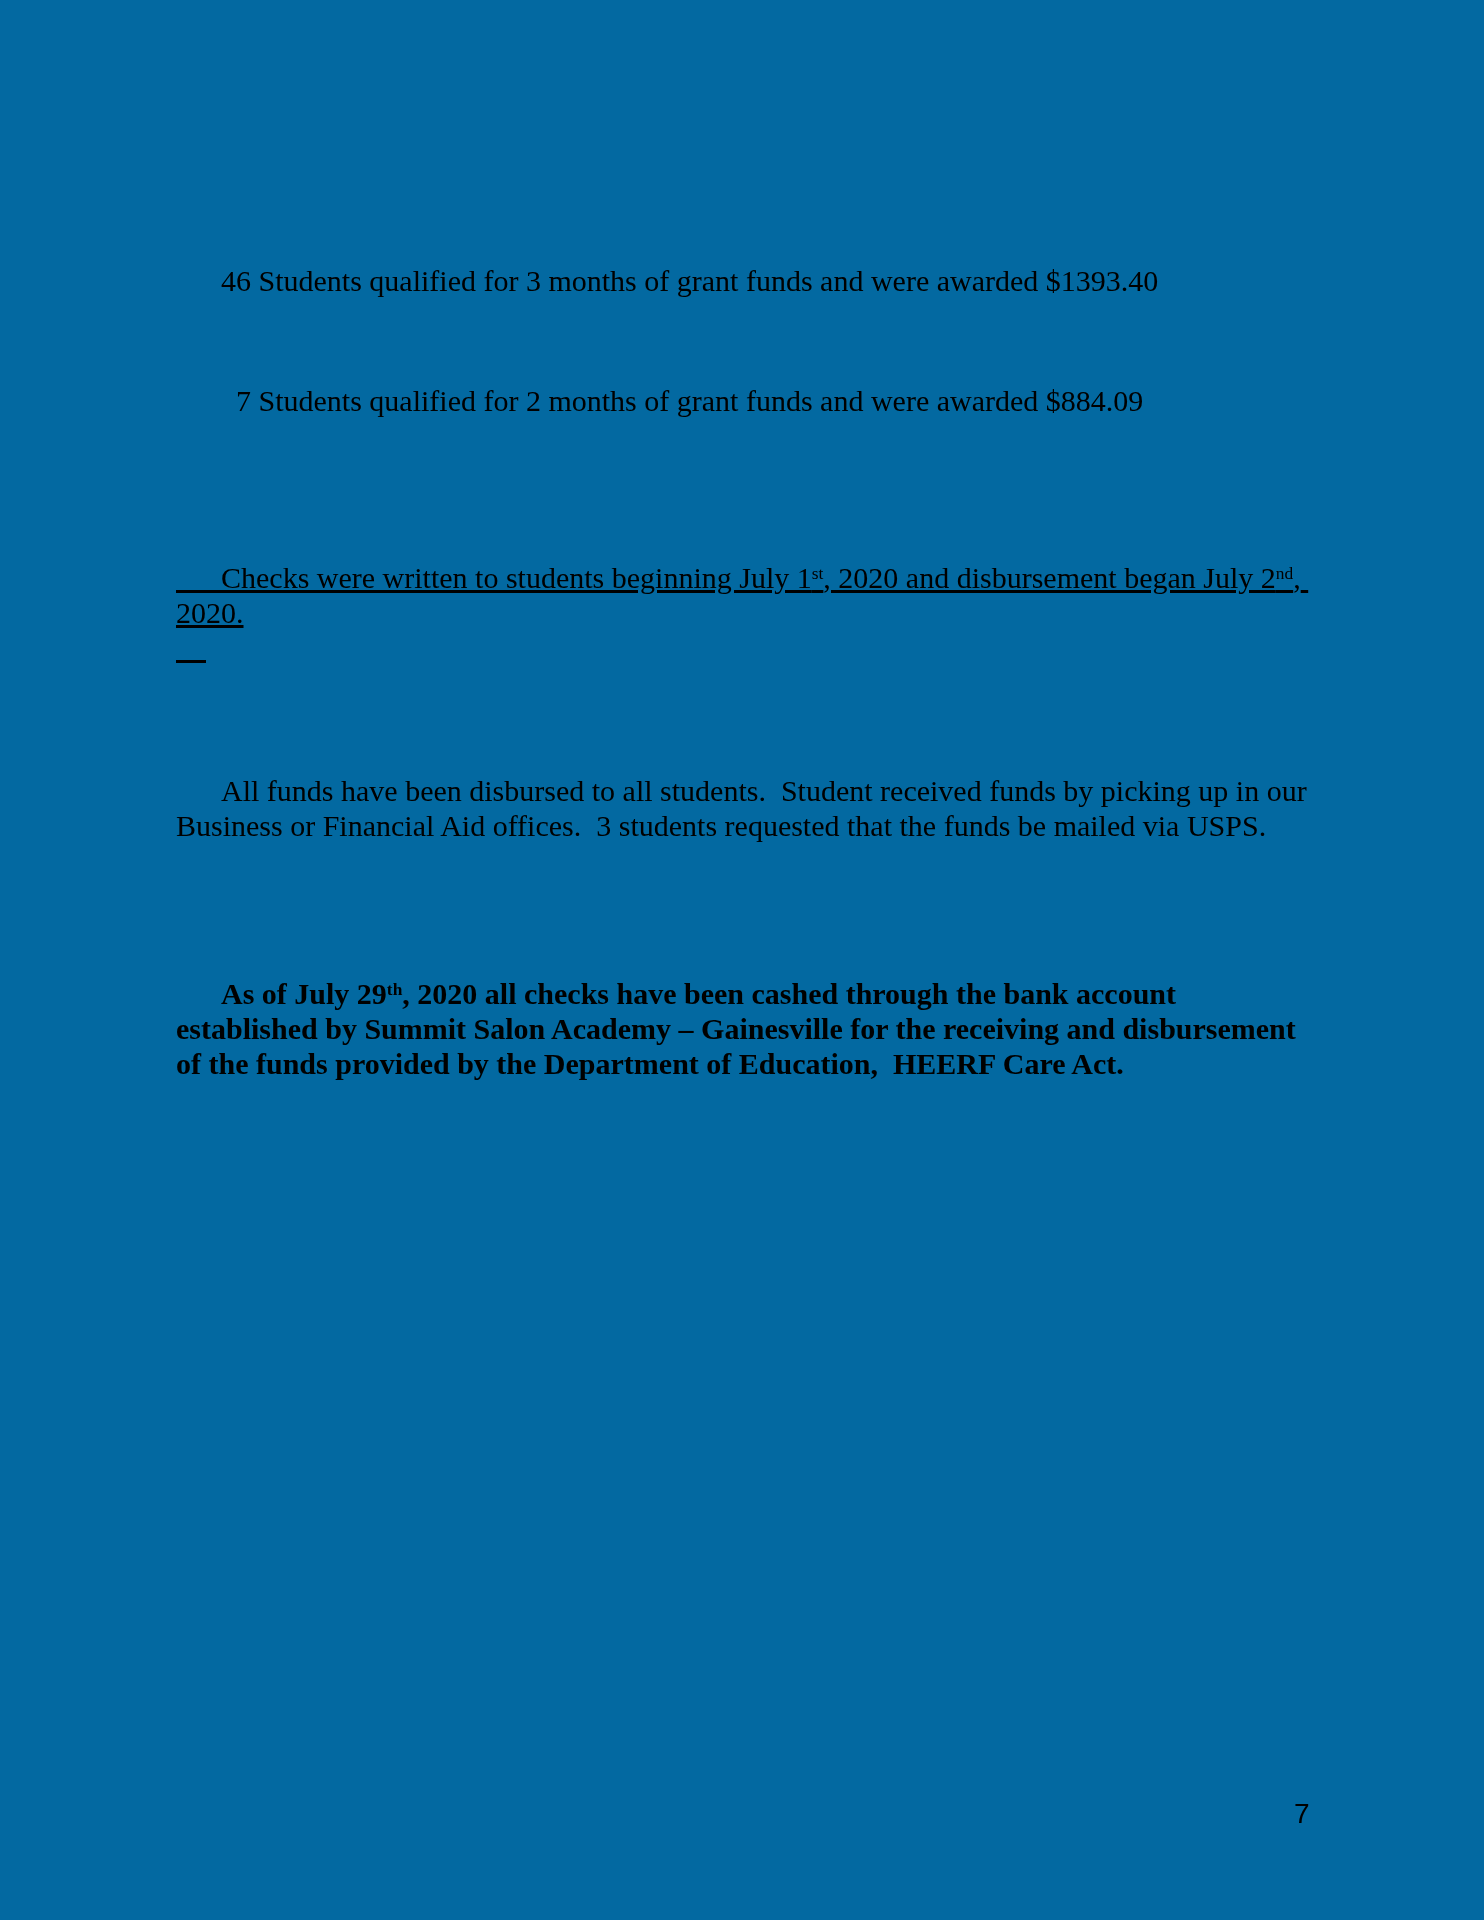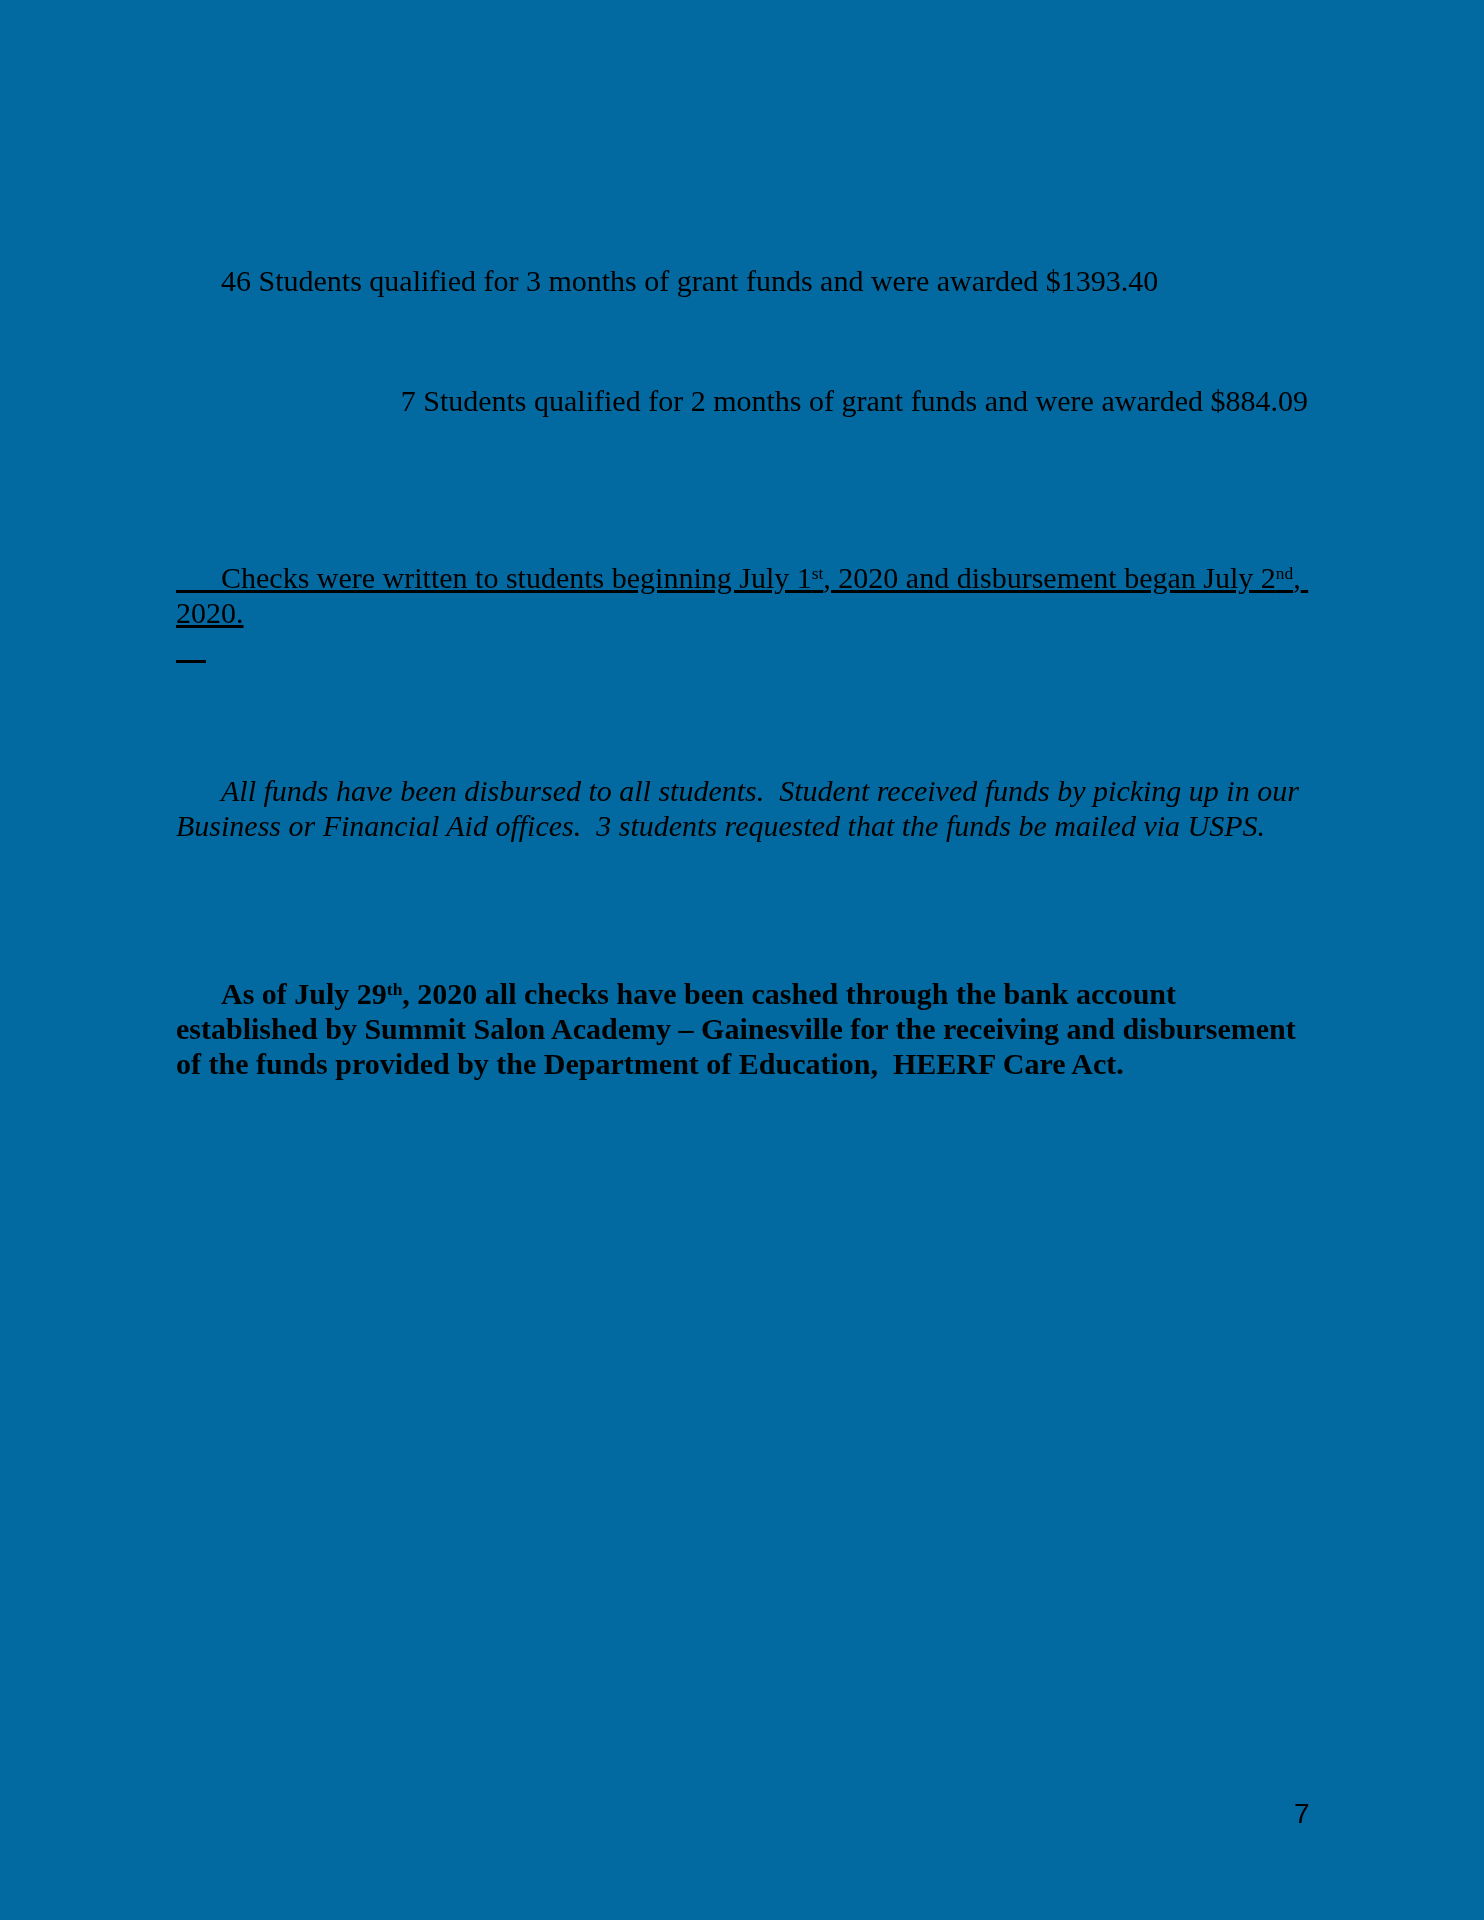--- a/index.html
+++ b/index.html
@@ -19,23 +19,23 @@
   .content {
     padding: 228px 176px 0 176px;
   }
   .para {
     margin: 0;
     font-size: 30px;
     line-height: 35px;
     white-space: pre-wrap;
     word-spacing: normal;
   }
-  .para.p2 { margin-top: 15px; text-align: right; }
+  .para.p2 { margin-top: 15px; }
   .para.p3 { margin-top: 72px; text-decoration: underline; }
-  .para.p4 { margin-top: 73px; font-style: italic; }
+  .para.p4 { margin-top: 73px; }
   .para.p5 { margin-top: 63px; font-weight: bold; }
   sup.ord {
     font-size: 0.58em;
     vertical-align: baseline;
     position: relative;
     top: -0.5em;
     line-height: 0;
   }
   .footer-pagenum {
     position: absolute;

